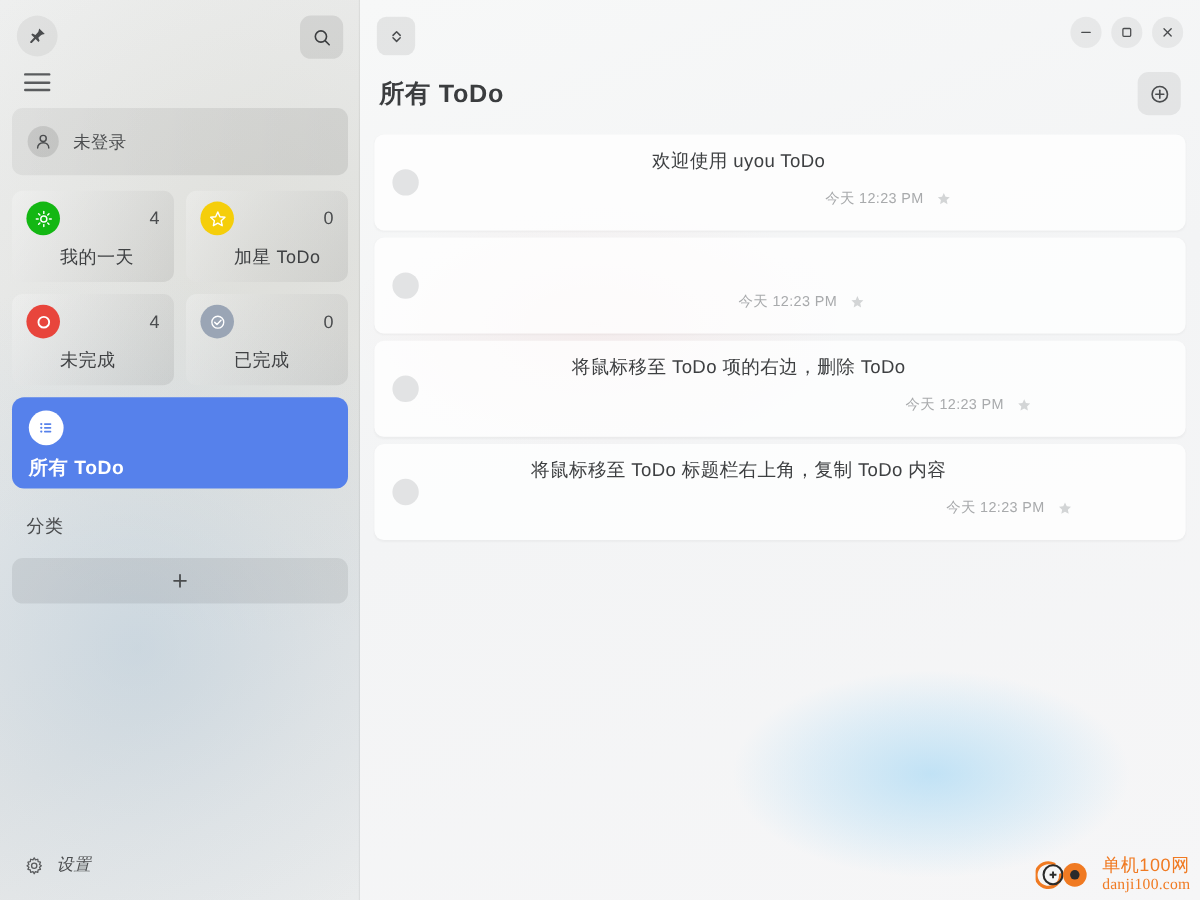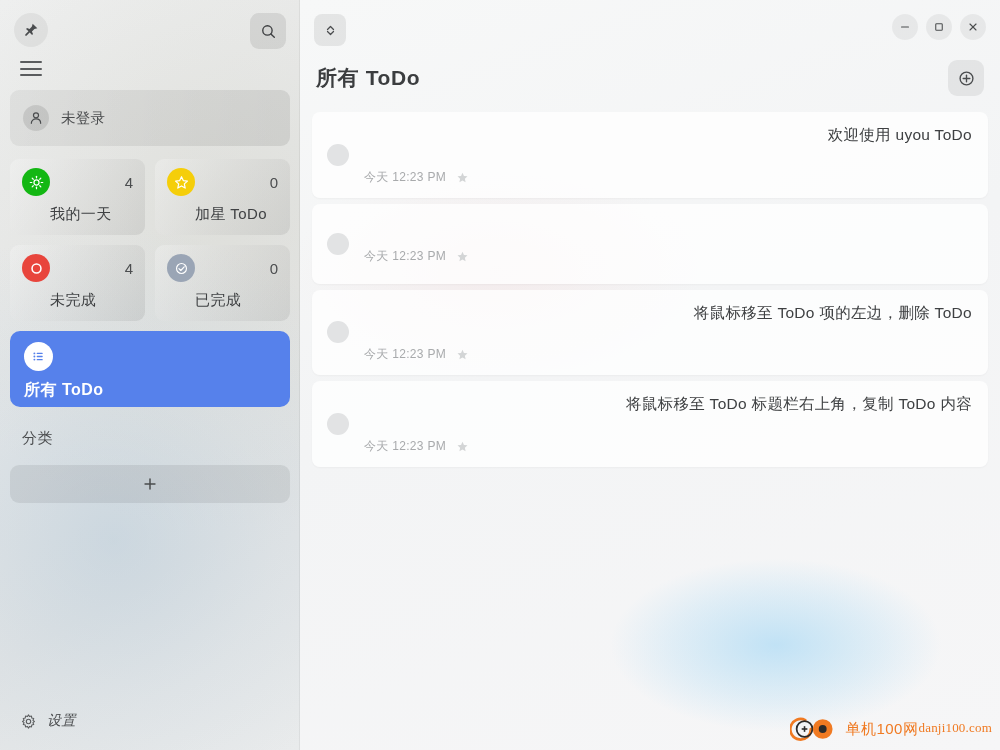--- a/index.html
+++ b/index.html
@@ -187,21 +187,21 @@
     margin: 12px 12px 0 12px;
     display: flex; flex-direction: column; gap: 6px;
   }
   .todo-item {
     position: relative;
     min-height: 80px;
     border-radius: 8px;
     background: rgba(255,255,255,0.76);
     box-shadow: 0 1px 2px rgba(0,0,0,0.035);
     padding: 14px 16px 12px 52px;
-    display: flex; flex-direction: column; justify-content: center; text-align: right;
+    display: flex; flex-direction: row; justify-content: center;
   }
   .todo-check {
     position: absolute; left: 15px; top: 50%;
     transform: translateY(-50%);
     width: 22px; height: 22px; border-radius: 50%;
     background: #e2e3e4;
   }
   .todo-text {
     font-size: 15.5px; color: #3e4042; letter-spacing: .3px;
     line-height: 1.2;
@@ -210,21 +210,21 @@
     margin-top: 24px;
     display: flex; align-items: center; gap: 10px;
   }
   .todo-time { font-size: 12px; color: #a8aaac; letter-spacing: .3px; }
 
   
   .watermark {
     position: absolute; right: 8px; bottom: 6px;
     display: flex; align-items: center; gap: 7px;
   }
-  .wm-text { display: flex; flex-direction: row; line-height: 1.05; }
+  .wm-text { display: flex; flex-direction: column; line-height: 1.05; }
   .wm-cn { font-size: 15px; color: #f07a22; letter-spacing: .5px; }
   .wm-en { font-size: 13px; color: #f07a22; font-family: "Liberation Serif", serif; letter-spacing: .2px; }
 </style>
 </head>
 <body>
 
 <div id="app">
 
   <div id="sidebar">
 
@@ -414,21 +414,21 @@
         <div class="todo-meta">
           <span class="todo-time">今天 12:23 PM</span>
           <svg width="13" height="13" viewBox="0 0 24 24">
             <path d="M12 3.2 L14.7 9.1 L21.2 9.8 L16.4 14.2 L17.7 20.6 L12 17.4 L6.3 20.6 L7.6 14.2 L2.8 9.8 L9.3 9.1 Z" fill="#d3d5d6"></path>
           </svg>
         </div>
       </div>
 
       <div class="todo-item">
         <div class="todo-check"></div>
-        <div class="todo-text">将鼠标移至 ToDo 项的左边，删除 ToDo</div>
+        <div class="todo-text">将鼠标移至 ToDo 项的右边，删除 ToDo</div>
         <div class="todo-meta">
           <span class="todo-time">今天 12:23 PM</span>
           <svg width="13" height="13" viewBox="0 0 24 24">
             <path d="M12 3.2 L14.7 9.1 L21.2 9.8 L16.4 14.2 L17.7 20.6 L12 17.4 L6.3 20.6 L7.6 14.2 L2.8 9.8 L9.3 9.1 Z" fill="#d3d5d6"></path>
           </svg>
         </div>
       </div>
 
       <div class="todo-item">
         <div class="todo-check"></div>

